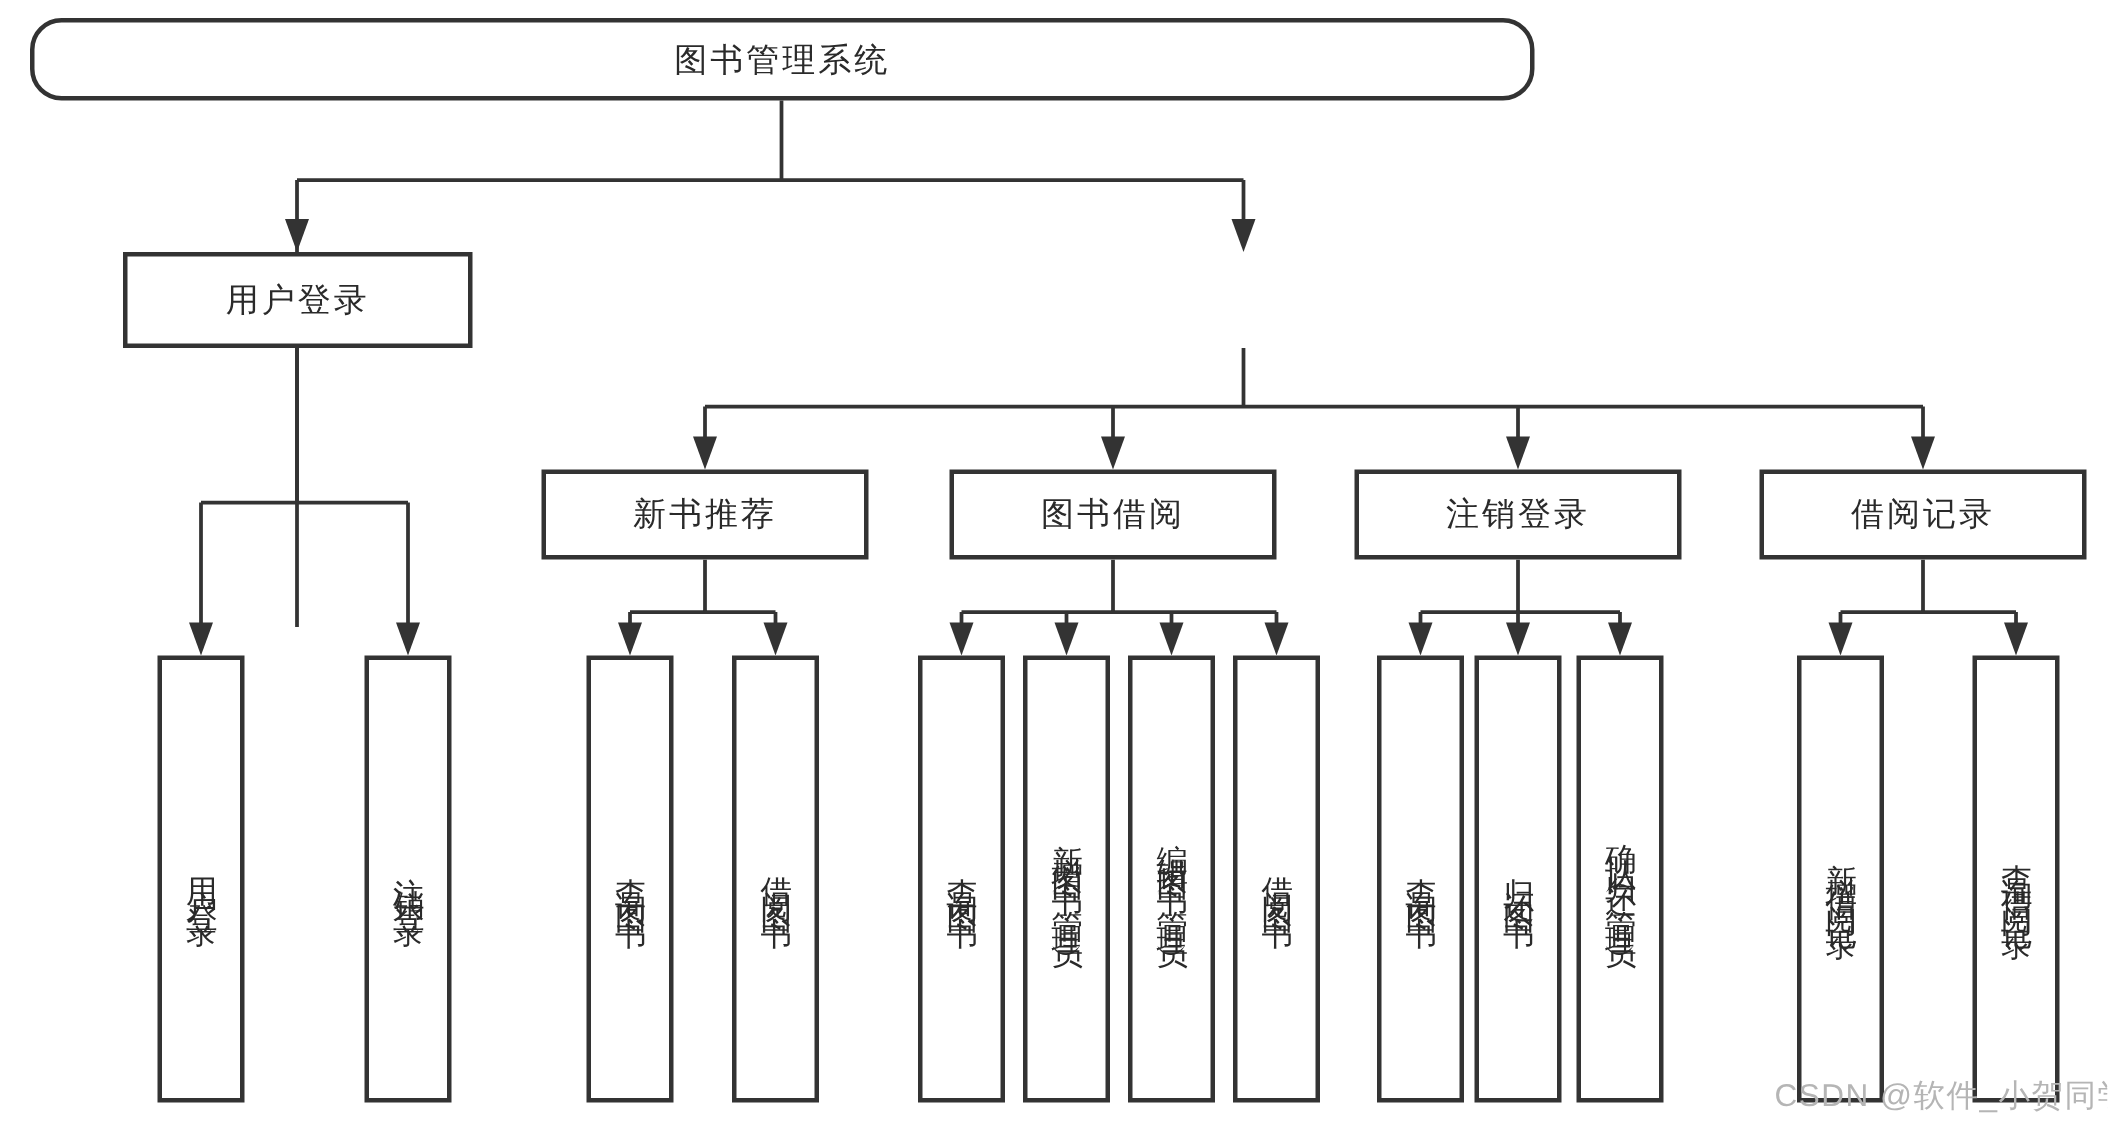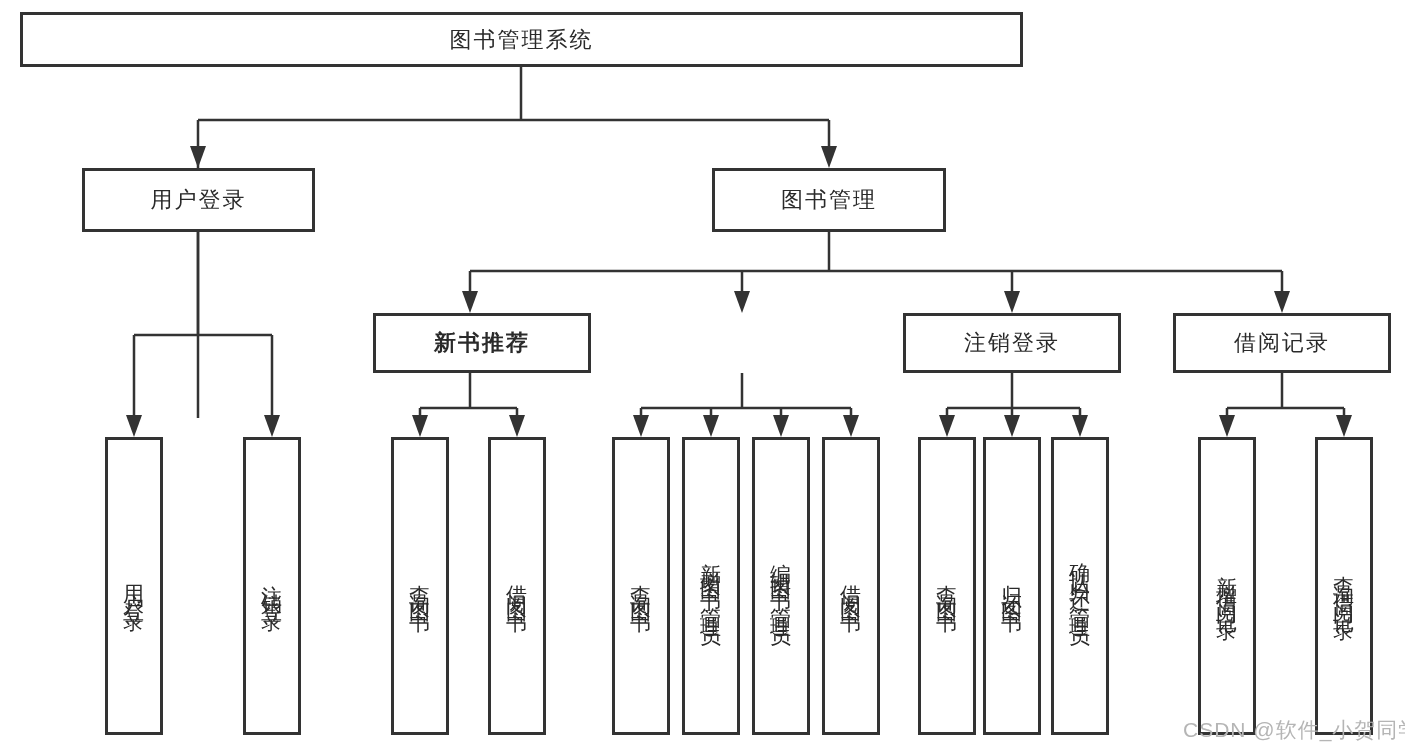--- a/index.html
+++ b/index.html
@@ -42,27 +42,27 @@
   }
   .leaf span {
     writing-mode: vertical-rl;
     text-orientation: mixed;
     font-size: 21px;
     line-height: 1;
     letter-spacing: 9px;
     white-space: nowrap;
   }
   
-  #b-root { left: 20px;  top: 12px;  width: 1003px; height: 55px; }
+  #b-root { left: 20px;  top: 12px;  width: 1003px; height: 55px; border-radius: 21px; }
   
   #b-user-login { left: 82px;  top: 168px; width: 233px; height: 64px; }
   #b-book-mgmt  { left: 712px; top: 168px; width: 234px; height: 64px; }
   
   .lvl3 { top: 313px; width: 218px; height: 60px; }
-  #b-new-book   { left: 373px; font-weight: bold; }
+  #b-new-book   { left: 361px; }
   #b-borrowing  { left: 633px; }
   #b-current    { left: 903px; }
   #b-records    { left: 1173px; align-items: center; }
   
   #l-a1 { left: 105px; }
   #l-a2 { left: 243px; }
   #l-b1 { left: 391px; }
   #l-b2 { left: 488px; }
   #l-c1 { left: 612px; }
   #l-c2 { left: 682px; }
@@ -124,26 +124,26 @@
     <polygon points="1336,415 1352,415 1344,437" stroke="none"></polygon>
   </svg>
 
   <div class="box hbox" id="b-root">
     <span>图书管理系统</span>
   </div>
 
   <div class="box hbox" id="b-user-login">
     <span>用户登录</span>
   </div>
-  <div class="box hbox" id="b-book-mgmt">
-    <span>图书管理</span>
-  </div>
 
   <div class="box hbox lvl3" id="b-new-book">
     <span>新书推荐</span>
+  </div>
+  <div class="box hbox lvl3" id="b-borrowing">
+    <span>图书借阅</span>
   </div>
   <div class="box hbox lvl3" id="b-current">
     <span>注销登录</span>
   </div>
   <div class="box hbox lvl3" id="b-records">
     <span>借阅记录</span>
   </div>
 
   <div class="box leaf" id="l-a1">
     <span>用户登录</span>

